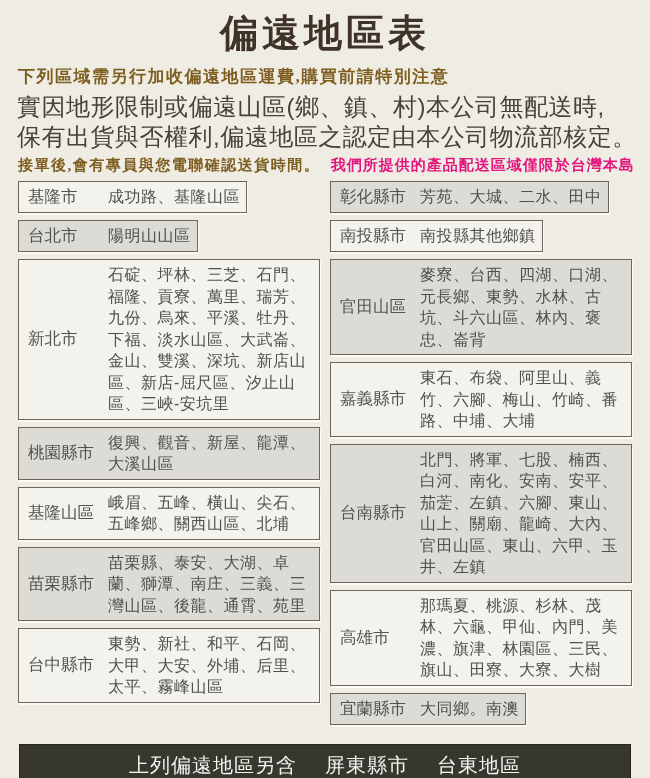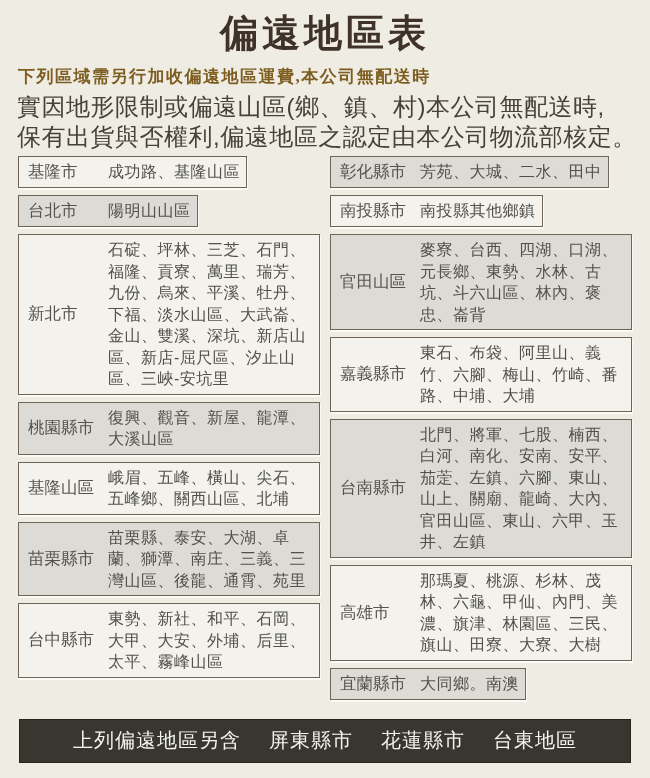--- a/index.html
+++ b/index.html
@@ -114,25 +114,29 @@
   }
   .footer-bar .bar-item { display: inline-block; }
 </style>
 </head>
 <body>
 
 <div class="page">
 
   <h1 class="page-title">偏遠地區表</h1>
 
-  <p class="notice-brown">下列區域需另行加收偏遠地區運費,本公司無配送時</p>
+  <p class="notice-brown">下列區域需另行加收偏遠地區運費,購買前請特別注意</p>
 
   <p class="policy-line">實因地形限制或偏遠山區(鄉、鎮、村)本公司無配送時,</p>
   <p class="policy-line">保有出貨與否權利,偏遠地區之認定由本公司物流部核定。</p>
 
+  <p class="notice-row">
+    <span class="notice-contact">接單後,會有專員與您電聯確認送貨時間。</span>
+    <span class="notice-island">我們所提供的產品配送區域僅限於台灣本島</span>
+  </p>
 
   <div class="region-table">
 
     <div class="region-col col-left">
       <div class="region-row">
         <span class="region-name">基隆市</span>
         <span class="region-areas">成功路、基隆山區</span>
       </div>
       <div class="region-row">
         <span class="region-name">台北市</span>
@@ -189,17 +193,16 @@
         <span class="region-name">宜蘭縣市</span>
         <span class="region-areas">大同鄉。南澳</span>
       </div>
     </div>
 
   </div>
 
   <div class="footer-bar">
     <span class="bar-item">上列偏遠地區另含</span>
     <span class="bar-item">屏東縣市</span>
-    <span class="bar-item">花蓮縣市</span>
     <span class="bar-item">台東地區</span>
   </div>
 
 </div>
 
 </body></html>

